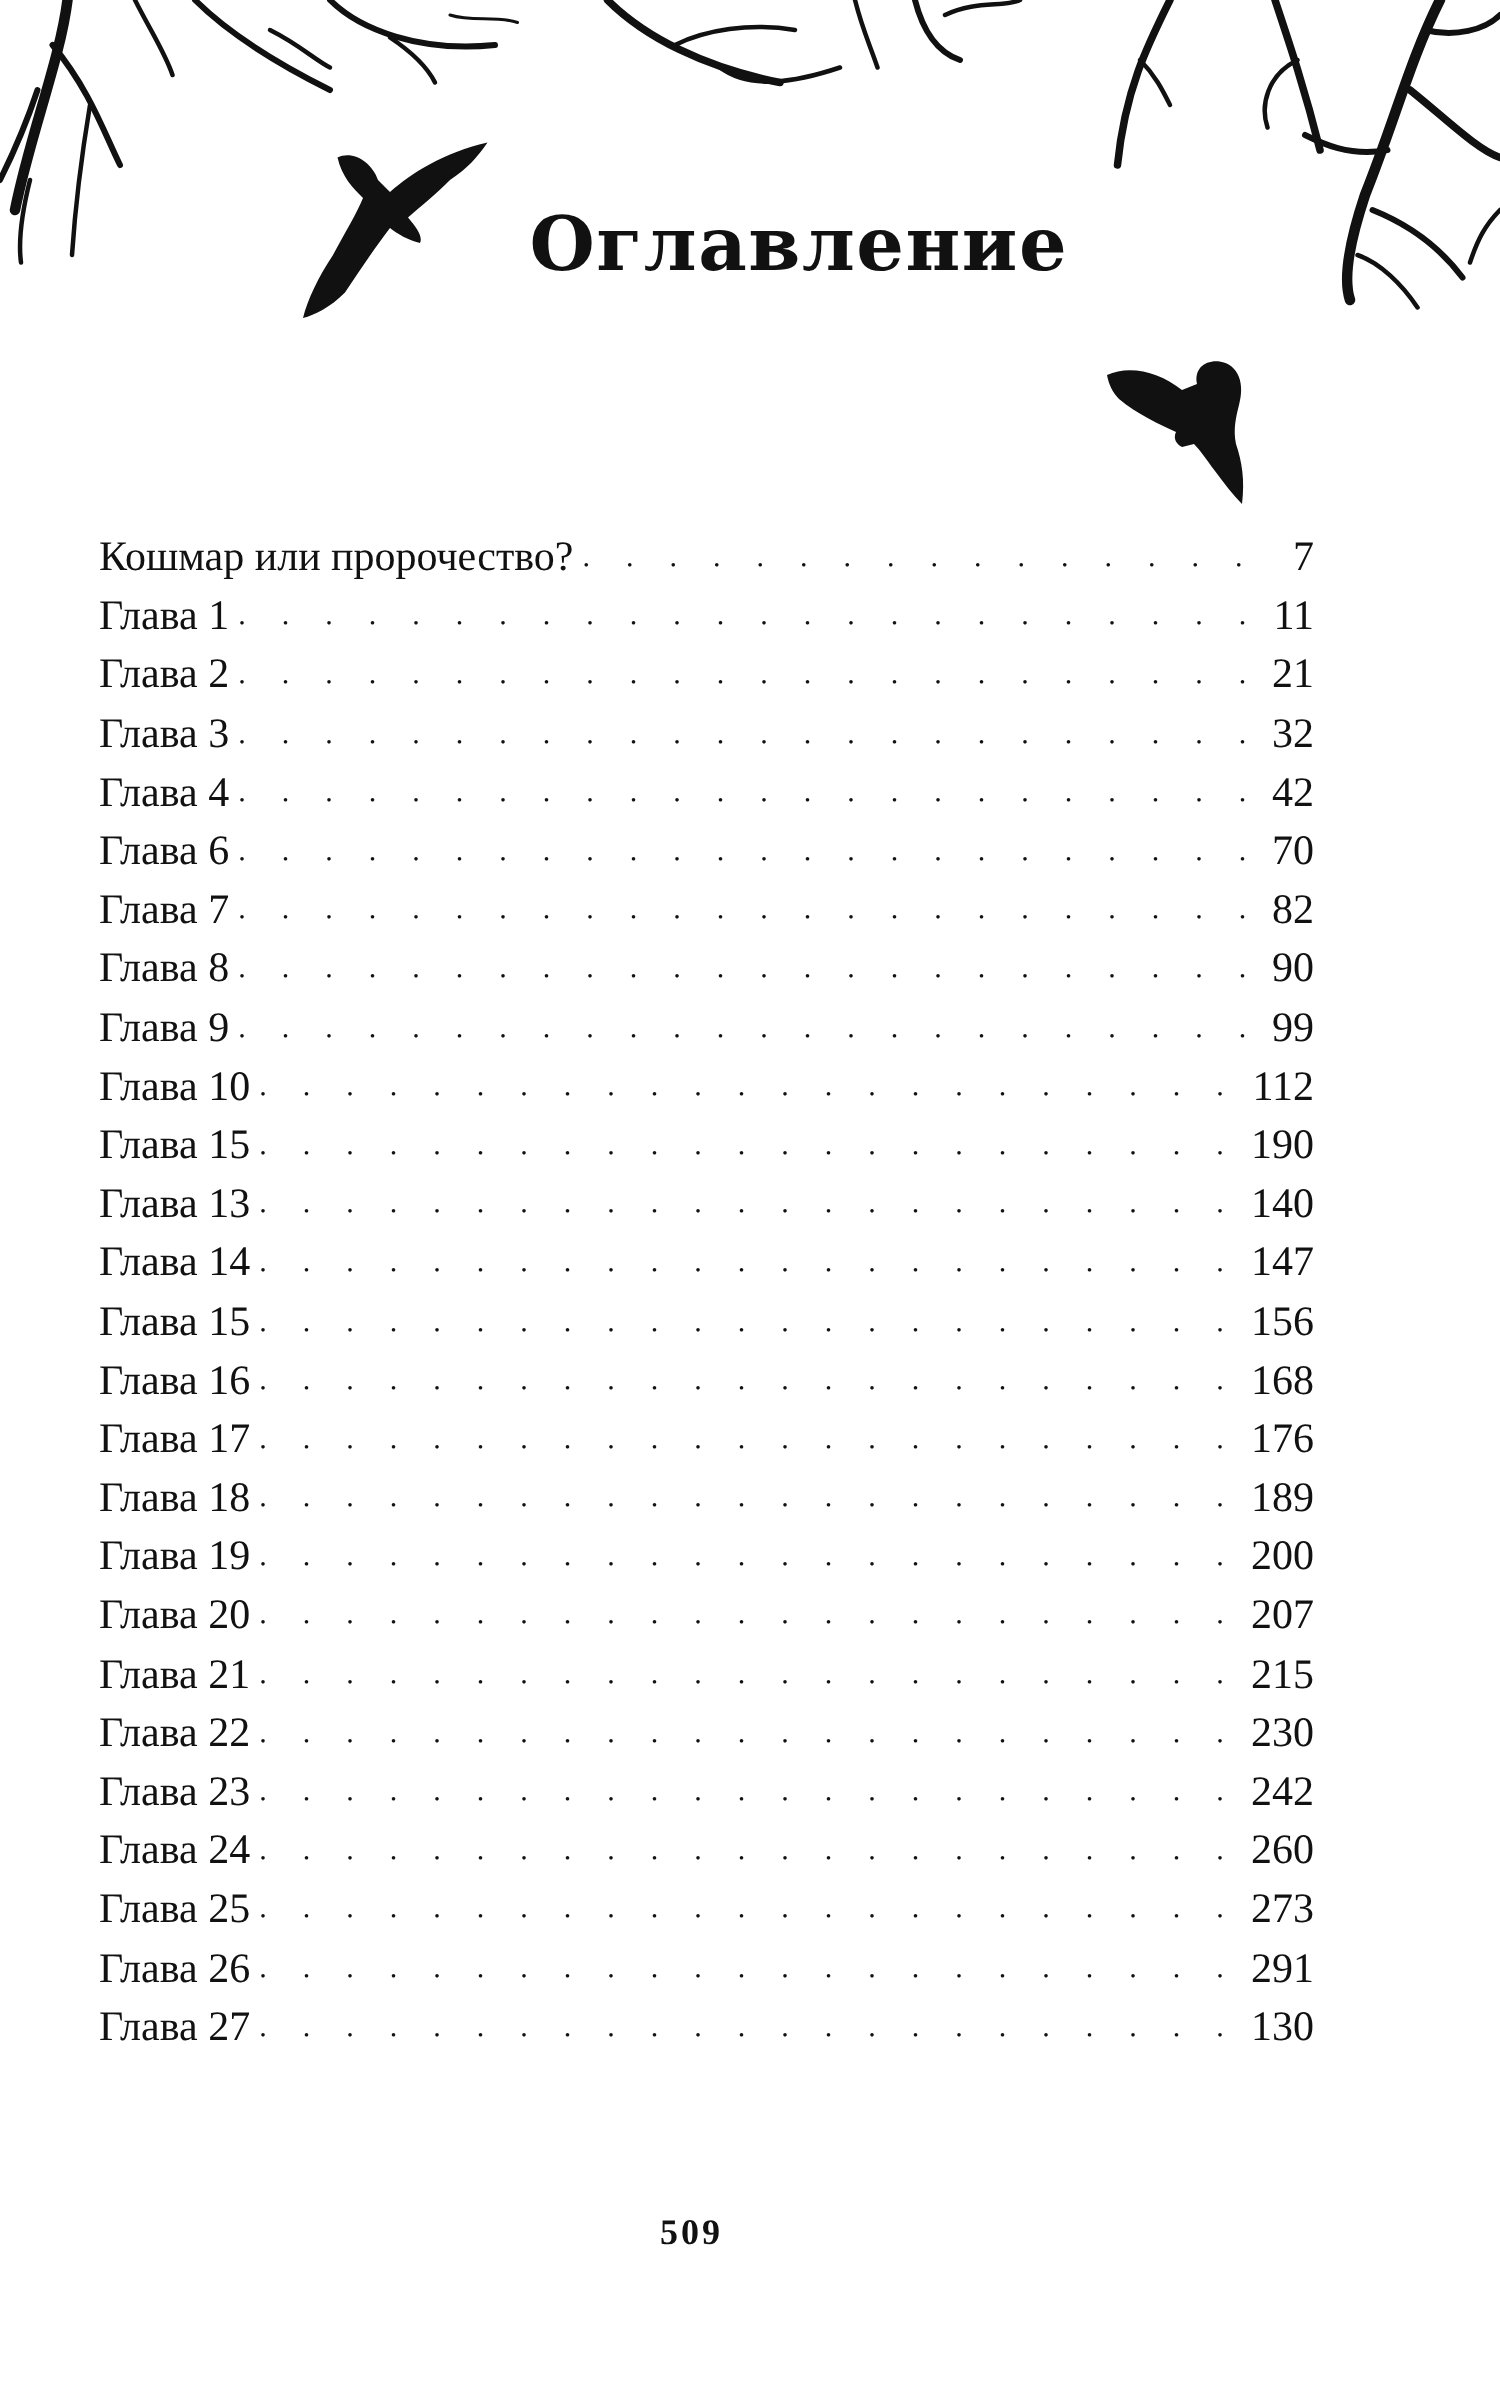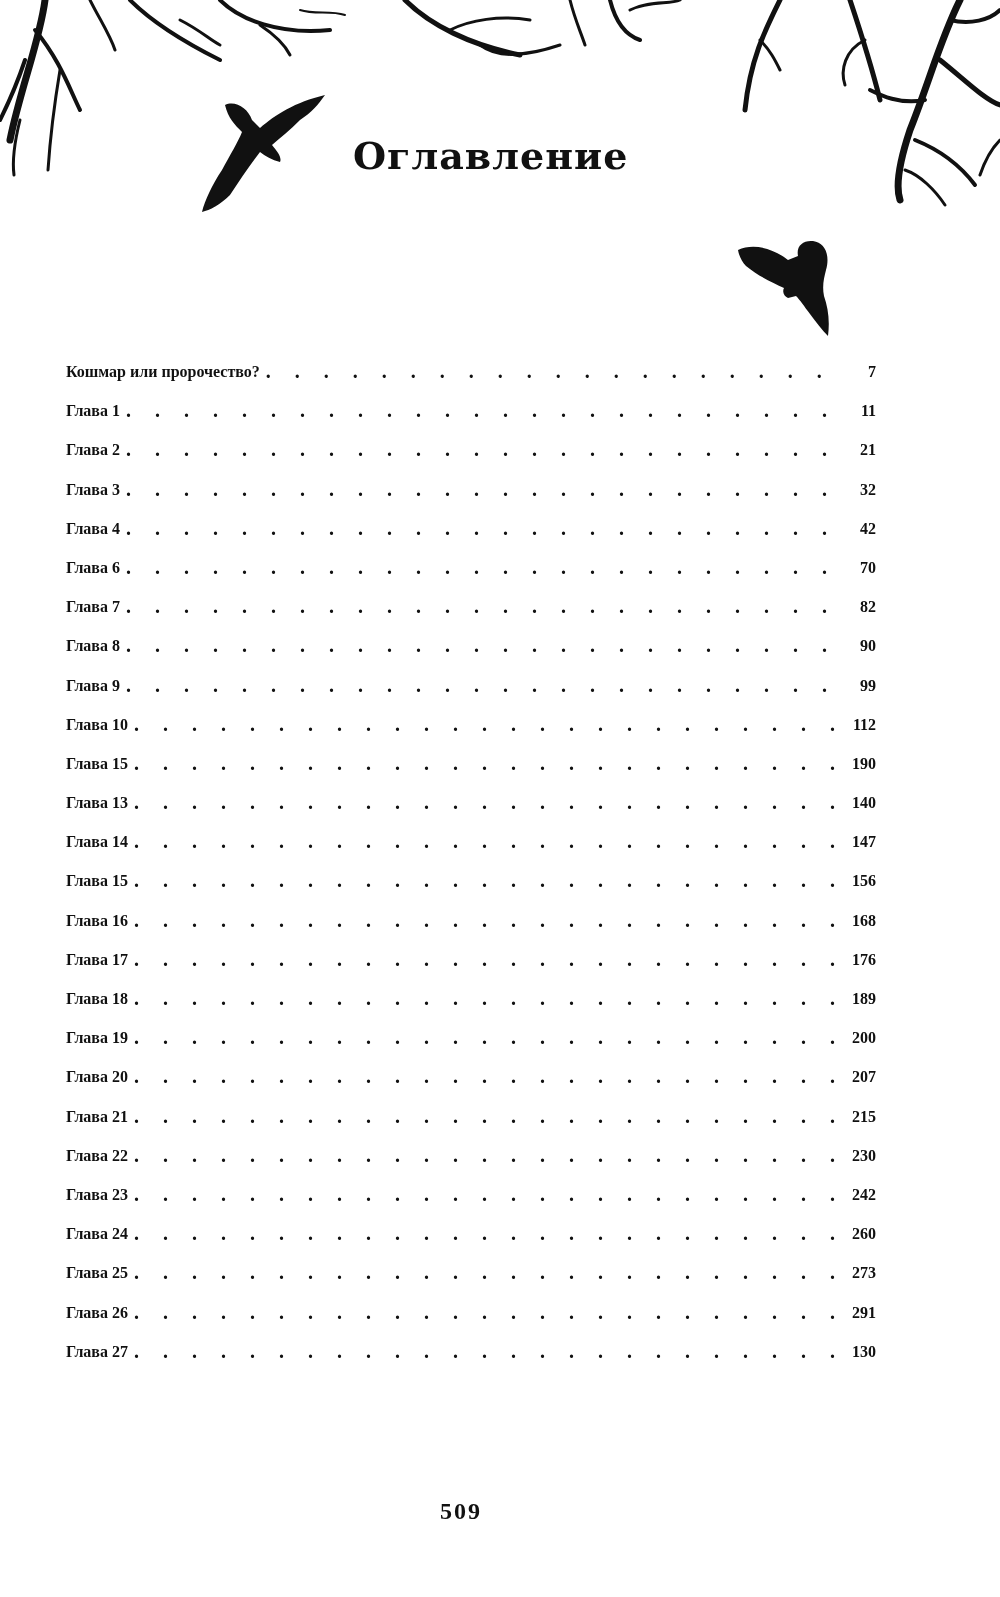--- a/index.html
+++ b/index.html
@@ -1,28 +1,28 @@
 <!DOCTYPE html>
 <html><head>
 <meta charset="utf-8">
 <style>
   html, body { margin:0; padding:0; }
   body { width:1000px; height:1597px; background:#ffffff; position:relative; overflow:hidden;
          font-family:"Liberation Serif", "DejaVu Serif", serif; color:#111; }
   .branches { position:absolute; left:0; top:0; width:1000px; height:220px; }
   .crow { position:absolute; }
-  .title { position:absolute; left:353px; top:133px; font-size:38px; font-weight:bold;
+  .title { position:absolute; left:353px; top:133px; font-size:50px; font-weight:bold;
            letter-spacing:1px; font-family:"DejaVu Serif", serif; color:#111; }
   .toc { position:absolute; left:66px; top:352px; width:810px; }
-  .row { display:flex; align-items:flex-start; height:39.2px; font-size:16px; line-height:39px;font-weight:bold; }
+  .row { display:flex; align-items:center; height:39.2px; font-size:28px; line-height:39px; }
   .label { white-space:nowrap; padding-right:6px; }
   .dots { flex:1; overflow:hidden; white-space:nowrap; letter-spacing:9.5px; font-size:20px; }
   .dots::before { content:". . . . . . . . . . . . . . . . . . . . . . . . . . . . . . . . . . . . . . . . . . . . . . . . . . . . . . . . . . . . . . . . . . . . . . . . . . . . . ."; }
   .page { white-space:nowrap; text-align:right; min-width:28px; padding-left:2px; }
-  .pagenum { position:absolute; left:440px; top:1476px; font-size:24px; letter-spacing:2px; font-weight:bold;margin-top:22px; }
+  .pagenum { position:absolute; left:440px; top:1476px; font-size:24px; letter-spacing:2px; font-weight:bold; }
 </style>
 </head>
 <body>
 
 <svg class="branches" viewBox="0 0 1000 220">
   <g stroke="#111" fill="none" stroke-linecap="round">
 
     <path d="M45 0 C40 40 20 90 10 140" stroke-width="7"></path>
     <path d="M25 60 C15 90 5 110 0 120" stroke-width="4"></path>
     <path d="M35 30 C60 60 70 90 80 110" stroke-width="4"></path>

